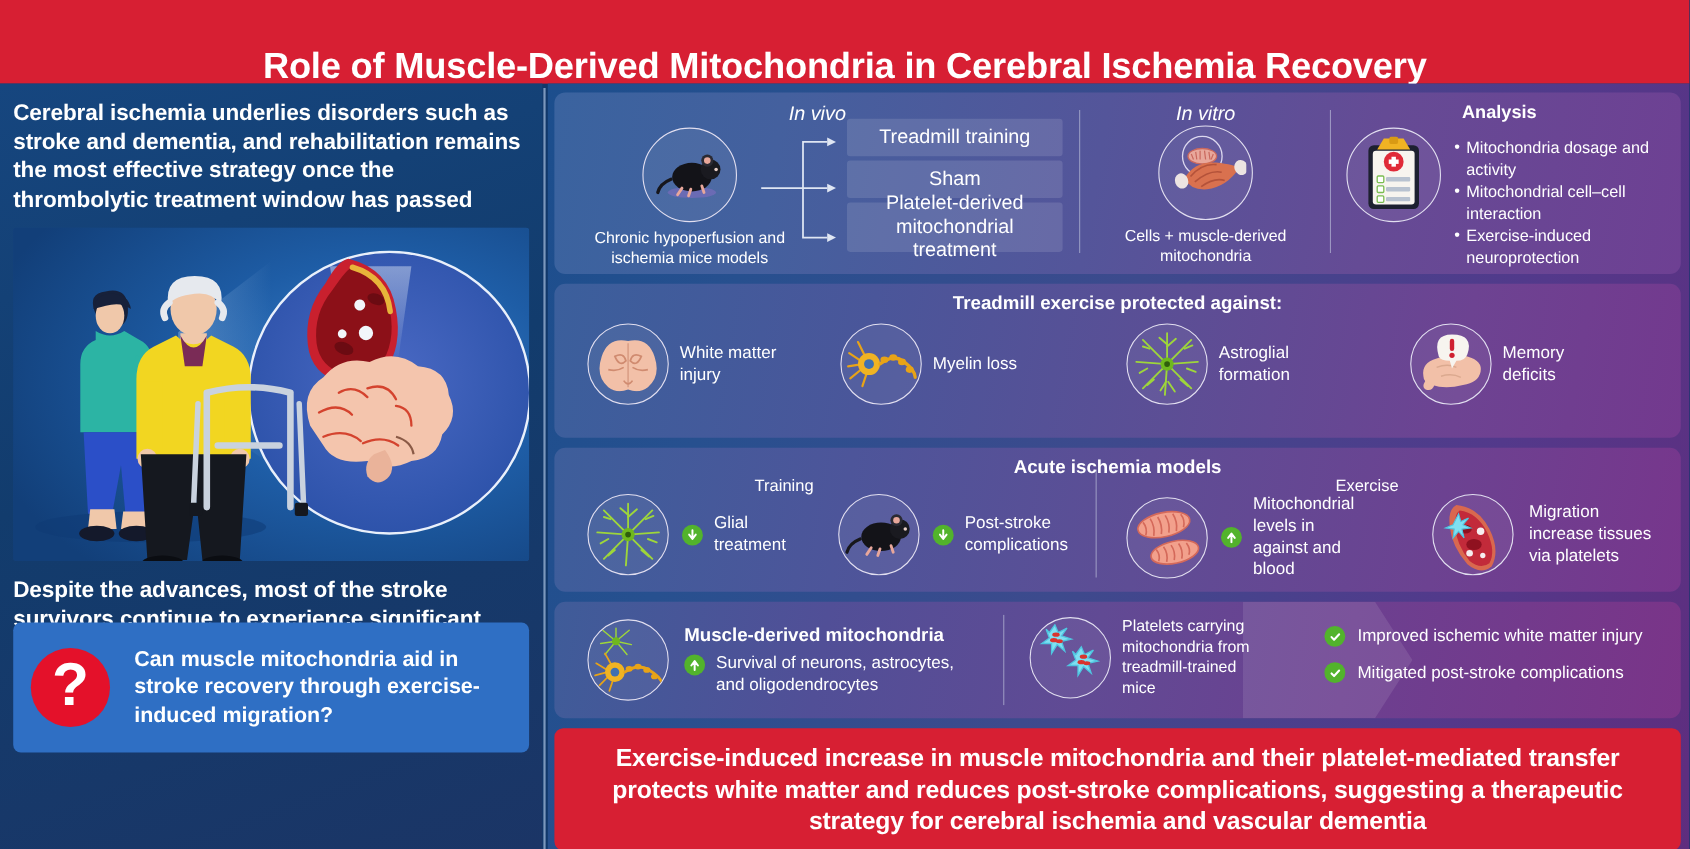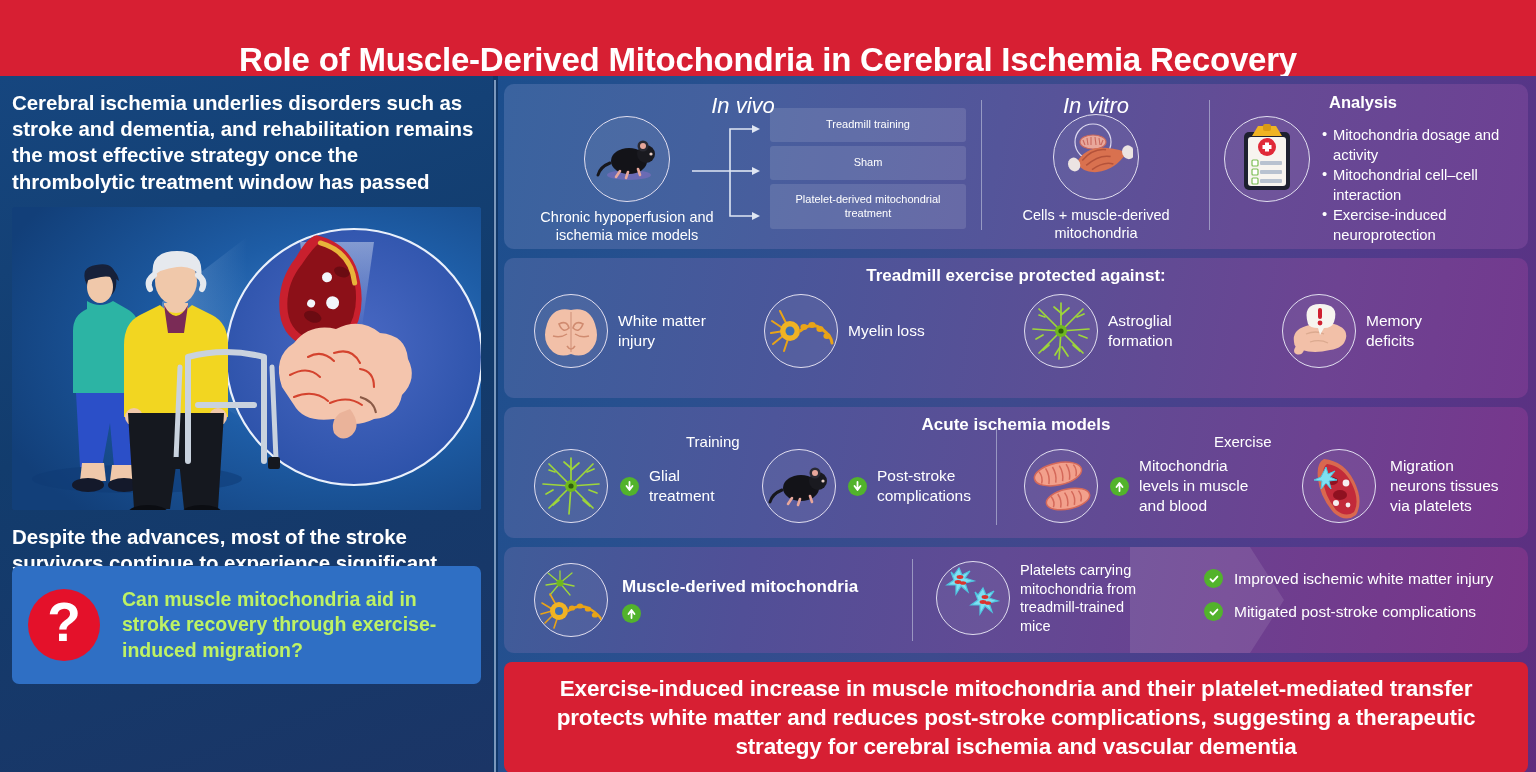--- a/index.html
+++ b/index.html
@@ -46,21 +46,21 @@
     background: #2f6fc4; border-radius: 7px;
     display: flex; align-items: center; padding: 0 16px;
   }
   .qmark {
     width: 72px; height: 72px; border-radius: 50%; background: #e4112a;
     display: flex; align-items: center; justify-content: center; flex: 0 0 72px;
     color: #fff; font-size: 55px; font-weight: bold; line-height: 1;
     padding-bottom: 5px;
   }
   .qtext {
-    color: #bef264; font-size: 19.5px; font-weight: bold; line-height: 1.3;
+    color: #ffffff; font-size: 19.5px; font-weight: bold; line-height: 1.3;
     margin-left: 22px;
   }
 
   .vdivider {
     position: absolute; left: 494px; top: 80px; width: 2px; height: 692px;
     background: #9fb8d8; opacity: .75;
   }
 
   
   .rightcol {
@@ -72,39 +72,39 @@
 
   
   .row1 {
     height: 165px; margin: 0 0 9px 0;
     background: linear-gradient(100deg, #3a639f 0%, #44609e 20%, #54559a 48%, #654b95 72%, #6e4093 100%);
     display: flex;
   }
   .seg { position: relative; height: 100%; }
   .seg-title {
     position: absolute; top: 9px; left: 0; width: 100%; text-align: center;
-    color: #fff; font-size: 22px; font-style: italic;
+    color: #fff; font-size: 18px; font-style: italic;
   }
   .seg-title.bold { font-style: normal; font-weight: bold; font-size: 16.5px; }
   .seg-div {
     position: absolute; top: 16px; width: 1px; height: 130px;
     background: #c3c8e0; opacity: .6;
   }
 
   .circle {
     border-radius: 50%; border: 1.6px solid #e2dff0;
     display: flex; align-items: center; justify-content: center;
     position: relative; overflow: hidden;
     background: rgba(255,255,255,0.06);
   }
   .cap { color: #ffffff; font-size: 14.5px; line-height: 1.25; text-align: center; }
 
   .chip {
     background: rgba(255,255,255,0.12);
-    border-radius: 3px; color: #ffffff; font-size: 11px;
+    border-radius: 3px; color: #ffffff; font-size: 18px;
     display: flex; align-items: center; justify-content: center;
     text-align: center; line-height: 1.2;
   }
   .bullets { color: #fff; font-size: 14.8px; line-height: 1.32; }
   .bullets li { list-style: none; position: relative; padding-left: 11px; margin-bottom: 1px; }
   .bullets li:before { content: "\2022"; position: absolute; left: 0; top: -1px; }
 
   
   .row2 {
     height: 140px; margin-bottom: 9px;
@@ -487,39 +487,39 @@
               <ellipse cx="24" cy="13" rx="22" ry="10" fill="#f2a08c" stroke="#d4695a" stroke-width="1.5"></ellipse>
               <path d="M8,7 q3,6 0,11 M15,6 q3,7 0,14 M22,6 q3,7 0,14 M29,6 q3,7 0,14 M36,7 q3,6 0,11" stroke="#d4695a" stroke-width="1.5" fill="none"></path>
             </g>
           </svg>
         </div>
         <div class="badge" style="margin-left:12px">
           <svg width="11" height="11" viewBox="0 0 11 11">
               <path d="M5.5,10 L5.5,4 M2.5,6 L5.5,2 L8.5,6" stroke="#fff" stroke-width="1.8" fill="none" stroke-linecap="round" stroke-linejoin="round"></path>
             </svg>
         </div>
-        <div class="lbl" style="width:110px">Mitochondria levels in muscle and blood</div>
+        <div class="lbl" style="width:110px">Mitochondrial levels in against and blood</div>
       </div>
 
       <div class="item" style="left:798px;top:42px">
         <div class="circle" style="width:74px;height:74px">
           <svg width="66" height="66" viewBox="0 0 66 66">
             <path d="M18,6 q20,2 30,22 q10,20 2,34 q-10,8 -22,-2 Q14,44 12,26 Q10,10 18,6 Z" fill="#d9684f"></path>
             <path d="M21,11 q16,2 25,20 q8,17 2,28 q-8,6 -18,-2 Q18,42 17,26 Q16,14 21,11 Z" fill="#c22a3a"></path>
             <ellipse cx="34" cy="42" rx="7" ry="5" fill="#8f1120"></ellipse>
             <ellipse cx="26" cy="28" rx="6" ry="4" fill="#8f1120"></ellipse>
             <circle cx="40" cy="30" r="3.4" fill="#f6eef0"></circle>
             <circle cx="30" cy="50" r="3" fill="#f6eef0"></circle>
             <circle cx="42" cy="52" r="2.4" fill="#f6eef0"></circle>
             <g fill="#7fe0f2" stroke="#4fc6e0" stroke-width="1">
               <path d="M16,22 l4,-8 l2,7 l7,-3 l-5,6 l7,3 l-8,1 l2,8 l-5,-6 l-5,6 l1,-8 l-8,-1 l7,-3 Z"></path>
             </g>
           </svg>
         </div>
-        <div class="lbl" style="width:114px;margin-left:14px">Migration neurons tissues via platelets</div>
+        <div class="lbl" style="width:114px;margin-left:14px">Migration increase tissues via platelets</div>
       </div>
     </div>
 
     <div class="card row4">
       <div class="chev-fill"></div>
       <div class="chev-point"></div>
 
       <div class="item" style="left:30px;top:16px">
         <div class="circle" style="width:74px;height:74px">
           <svg width="66" height="62" viewBox="0 0 66 62">
@@ -542,20 +542,21 @@
           </svg>
         </div>
         <div style="margin-left:14px">
           <div class="mdm-title">Muscle-derived mitochondria</div>
           <div style="display:flex;align-items:flex-start;margin-top:5px">
             <div class="badge" style="margin-top:2px">
               <svg width="11" height="11" viewBox="0 0 11 11">
                   <path d="M5.5,10 L5.5,4 M2.5,6 L5.5,2 L8.5,6" stroke="#fff" stroke-width="1.8" fill="none" stroke-linecap="round" stroke-linejoin="round"></path>
                 </svg>
             </div>
+            <div class="lbl" style="width:244px">Survival of neurons, astrocytes, and oligodendrocytes</div>
           </div>
         </div>
       </div>
 
       <div class="seg-div" style="left:408px;top:12px;height:82px"></div>
 
       <div class="item" style="left:432px;top:14px">
         <div class="circle" style="width:74px;height:74px">
           <svg width="62" height="62" viewBox="0 0 62 62">
             <g fill="#7fe0f2" stroke="#4fc6e0" stroke-width="1.2">

